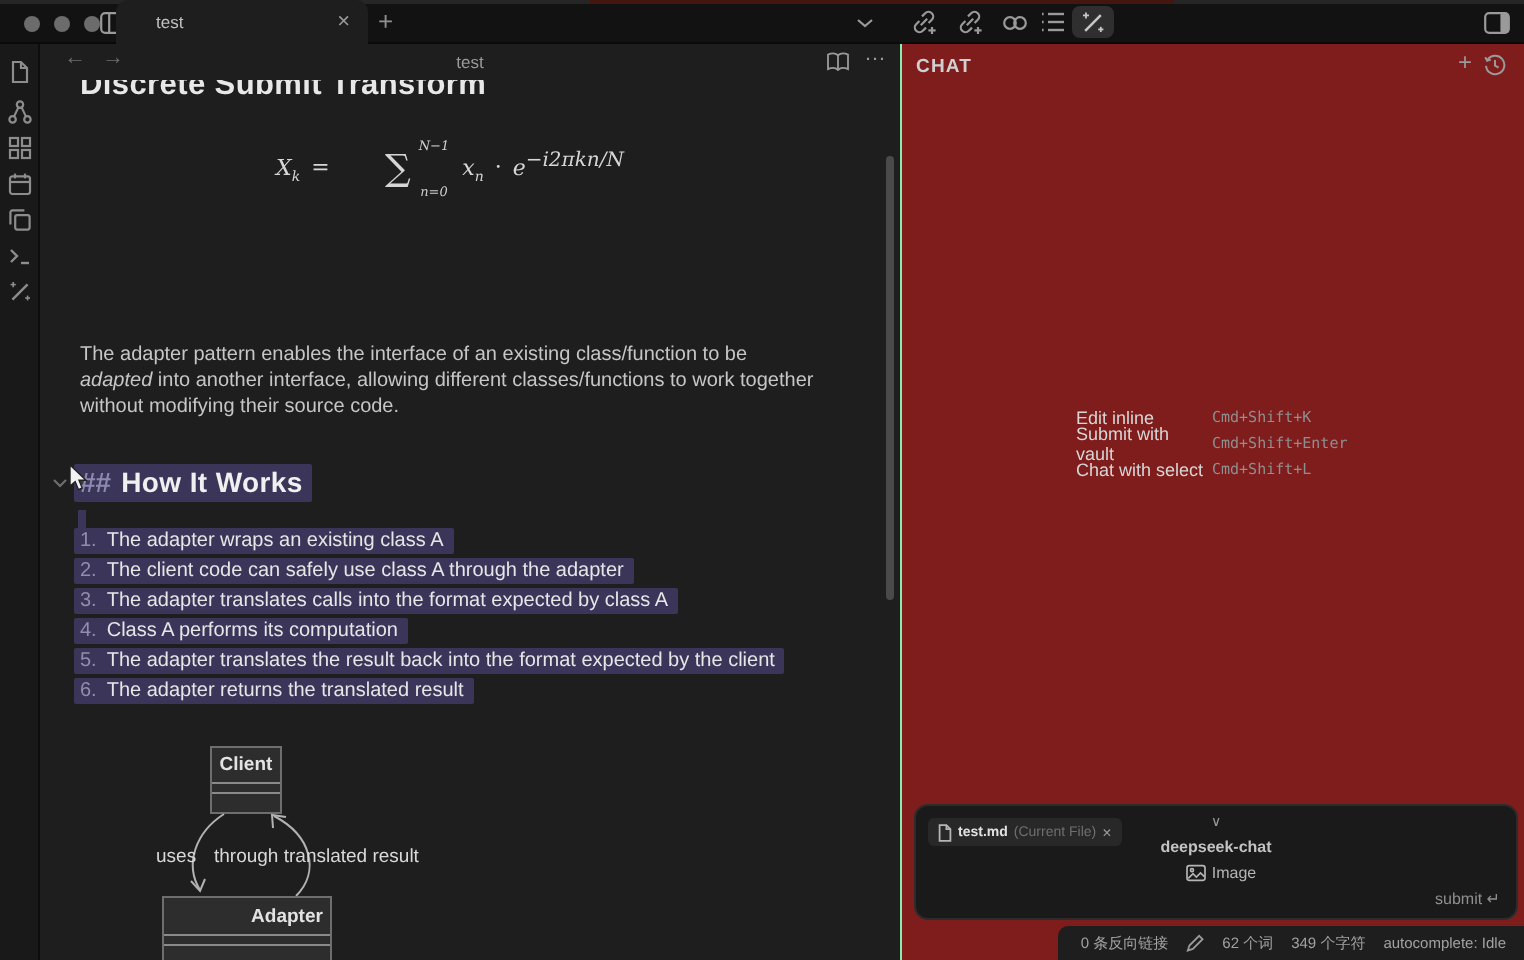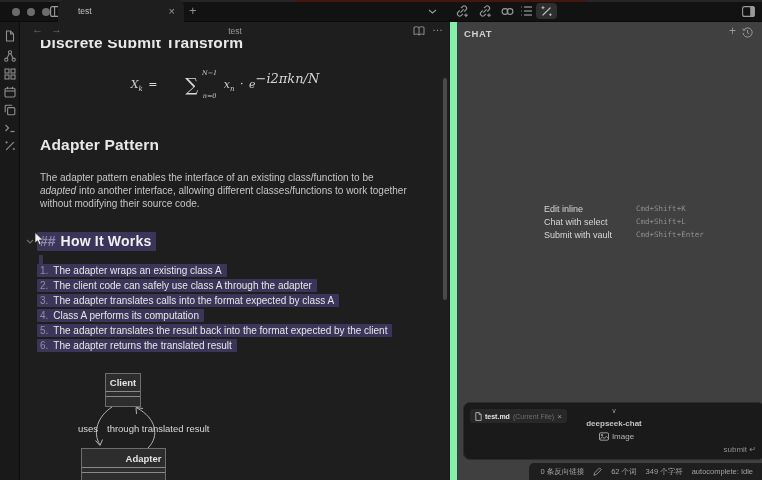--- a/index.html
+++ b/index.html
@@ -36,21 +36,21 @@
   .nav-arrow { font-size:11px; color:#6f6f6f; top:1px; }
   .ed-title { position:absolute; left:0; right:0; top:4px; text-align:center; font-size:8.5px; color:#9a9a9a; }
   .ed-content { position:absolute; left:0; top:18px; right:6px; bottom:0; overflow:hidden; }
   .h1 { position:absolute; left:20px; font-size:15.5px; font-weight:bold; color:#e8e8e8; letter-spacing:.2px; white-space:nowrap; }
   .formula { position:absolute; left:0; top:30px; width:410px; text-align:center; color:#d6d6d6;
              font-family:"DejaVu Serif", serif; font-size:11px; font-style:italic; }
   .formula .sum { display:inline-flex; flex-direction:column; align-items:center; vertical-align:middle; margin:0 3px; font-style:normal; }
   .formula .sum .lim { font-size:6.5px; font-style:italic; line-height:1; color:#cfcfcf;margin-left:36px; }
   .formula .sigma { font-size:18px; line-height:.9; font-style:normal; }
   .formula sub { font-size:7px; }
-  .formula sup { font-size:13px; }
+  .formula sup { font-size:10px; }
   .para { position:absolute; left:20px; top:131px; width:372px; font-size:10px; line-height:13.2px; color:#c6c6c6; }
   .sel { display:inline-block; background:var(--sel,#3b3659); border-radius:1px; padding:1px 5px 2px 3px; white-space:nowrap; }
   .h2-line { position:absolute; left:17px; top:192px; font-size:14px; }
   .h2-line .hash { color:#8d89b0; font-weight:bold; margin-right:5px; }
   .h2-line b { color:#f0f0f0; letter-spacing:.2px; }
   .fold { position:absolute; left:6px; top:199px; color:#6e6e6e; }
   .sel-bar { position:absolute; left:19px; top:215px; width:4px; height:10px; background:var(--sel,#3b3659); }
   .list { position:absolute; left:17px; top:224px; }
   .li-row { height:15px; font-size:10px; }
   .li-row .sel { padding:1px 5px 1px 3px; }
@@ -67,25 +67,25 @@
   .adapter-box { left:61px; top:408px; width:85px; height:80px; }
   .adapter-box .dtitle { padding-top:4px;margin-left:40px; }
   .darrows { position:absolute; left:50px; top:362px; }
   .dlabel { position:absolute; font-size:9.5px; color:#d8d8d8; white-space:nowrap; }
   .lbl-uses { left:58px; top:383px; }
   .lbl-returns { left:87px; top:383px; }
 
   .scroll-thumb { position:absolute; left:423px; top:56px; width:4px; height:222px; background:#4a4a4a; border-radius:2px; }
 
   
-  .chat { position:absolute; left:450px; top:22px; width:312px; height:458px; background:#404040; border-left:7px solid #86efac; }
+  .chat { position:absolute; left:450px; top:22px; width:312px; height:458px; background:#7f1d1d; border-left:1px solid #86efac; }
   .chat-title { position:absolute; left:7px; top:6px; font-size:9.5px; letter-spacing:.6px; color:#d0d0d0; font-weight:bold; }
   .shortcuts { position:absolute; left:87px; top:180px; }
   .sc-row { display:flex; height:13px; align-items:center; }
-  .sc-label { width:92px; font-size:9px; color:#d6d6d6; }
+  .sc-label { width:68px; font-size:9px; color:#d6d6d6; }
   .sc-keys { font-size:7.5px; font-family:"DejaVu Sans Mono", monospace; color:#8f8f8f; }
   .input-box { position:absolute; left:6px; top:380px; width:302px; height:58px; background:#1a1a1a;
                border:1px solid #2c2c2c; border-radius:7px; }
   .chip { position:absolute; left:6px; top:6px; height:14px; background:#282828; border-radius:3px;
           display:inline-flex; align-items:center; gap:3px; padding:0 5px; }
   .chip-file { font-size:7px; font-weight:bold; color:#e2e2e2; }
   .chip-note { font-size:7px; color:#6f6f6f; }
   .chip-close { font-size:8px; color:#9a9a9a; }
   .input-row { position:absolute; left:8px; right:8px; bottom:5px; display:flex; align-items:center; gap:4px;flex-direction:column; }
   .model-caret { font-size:7px; color:#9a9a9a; }
@@ -256,21 +256,20 @@
         <span class="sum">
           <span class="lim">N−1</span>
           <span class="sigma">∑</span>
           <span class="lim">n=0</span>
         </span>
         <span>x</span><sub>n</sub>
         <span style="font-style:normal; margin:0 2px;">·</span>
         <span>e</span><sup>−i2πkn/N</sup>
       </div>
 
-      <div class="h1" style="top:96px;">Adapter Pattern</div>
 
       <div class="para"><span>The adapter pattern enables the interface of an existing class/function to be </span><i>adapted</i><span> into another interface, allowing different classes/functions to work together without modifying their source code.</span></div>
 
       <span class="fold">
         <svg width="8" height="5" viewBox="0 0 8 5" fill="none" stroke="currentColor" stroke-width="1.1">
             <polyline points="1,1 4,4 7,1"></polyline>
           </svg>
       </span>
 
       <div class="h2-line">
@@ -329,26 +328,26 @@
           <polyline points="5.5,3 5.5,5.8 7.3,6.8"></polyline>
         </svg>
     </span>
 
     <div class="shortcuts">
       <div class="sc-row">
           <span class="sc-label">Edit inline</span>
           <span class="sc-keys">Cmd+Shift+K</span>
         </div>
       <div class="sc-row">
+          <span class="sc-label">Submit with vault</span>
+          <span class="sc-keys">Cmd+Shift+Enter</span>
+        </div>
+      <div class="sc-row">
           <span class="sc-label">Chat with select</span>
           <span class="sc-keys">Cmd+Shift+L</span>
-        </div>
-      <div class="sc-row">
-          <span class="sc-label">Submit with vault</span>
-          <span class="sc-keys">Cmd+Shift+Enter</span>
         </div>
     </div>
 
     <div class="input-box">
       <div class="chip">
         <svg width="7" height="9" viewBox="0 0 7 9" fill="none" stroke="#b5b5b5" stroke-width="0.9">
             <path d="M0.8 0.6h3.4l2 2v5.8H0.8z"></path>
             <path d="M4.2 0.6v2h2"></path>
           </svg>
         <span class="chip-file">test.md</span>

